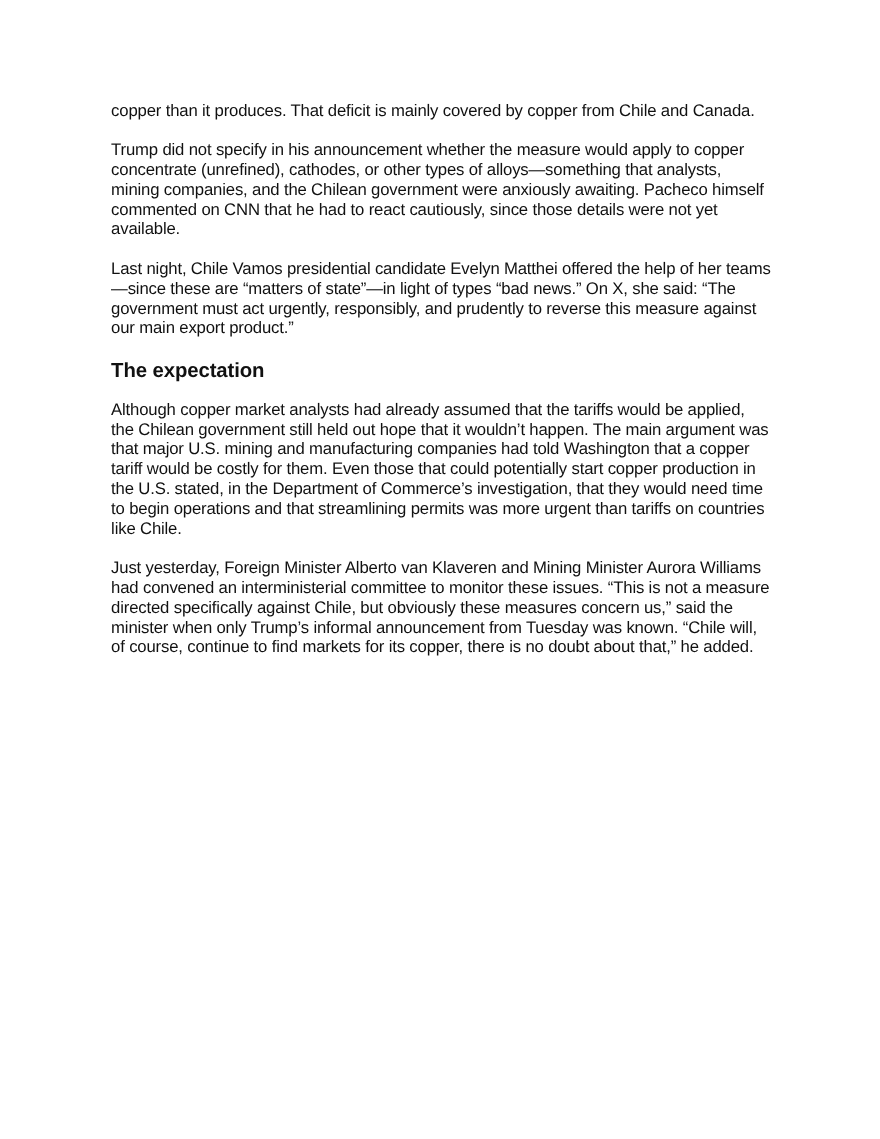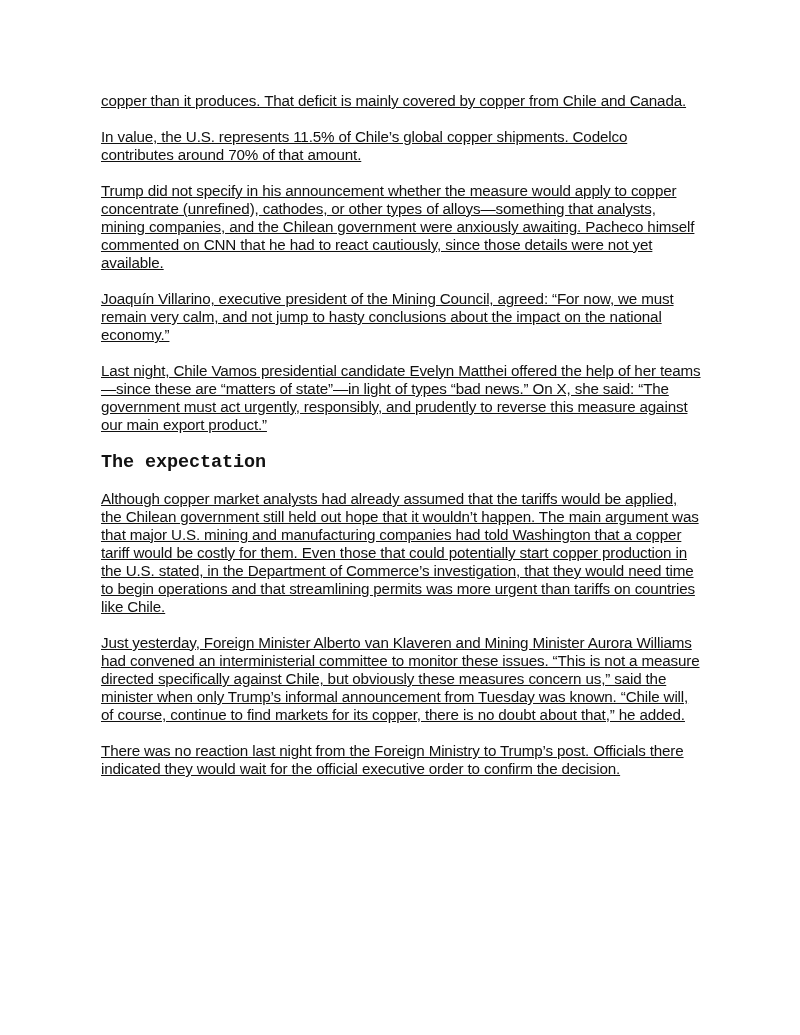--- a/index.html
+++ b/index.html
@@ -19,40 +19,36 @@
       top: 92px;
       width: 600px;
       font-family: "Liberation Sans", sans-serif;
       font-size: 15.2px;
       line-height: 18px;
       color: #111111;
       letter-spacing: -0.15px;
     }
     .para {
       margin: 0 0 18px 0;
-      text-decoration: underline;
     }
     .heading {
-      font-family: Liberation Mono, monospace;
+      font-family: Liberation Sans, sans-serif;
       font-weight: bold;
       font-size: 18.5px;
       line-height: 22px;
       margin: 4px 0 16px 0;
       color: #111111;
       letter-spacing: -0.1px;
     }
   </style>
 </head>
 <body>
 
 <div class="page">
   <p class="para">copper than it produces. That deficit is mainly covered by copper from Chile and Canada.</p>
-  <p class="para">In value, the U.S. represents 11.5% of Chile’s global copper shipments. Codelco contributes around 70% of that amount.</p>
   <p class="para">Trump did not specify in his announcement whether the measure would apply to copper concentrate (unrefined), cathodes, or other types of alloys—something that analysts, mining companies, and the Chilean government were anxiously awaiting. Pacheco himself commented on CNN that he had to react cautiously, since those details were not yet available.</p>
-  <p class="para">Joaquín Villarino, executive president of the Mining Council, agreed: “For now, we must remain very calm, and not jump to hasty conclusions about the impact on the national economy.”</p>
   <p class="para">Last night, Chile Vamos presidential candidate Evelyn Matthei offered the help of her teams—since these are “matters of state”—in light of types “bad news.” On X, she said: “The government must act urgently, responsibly, and prudently to reverse this measure against our main export product.”</p>
 
   <h2 class="heading">The expectation</h2>
 
   <p class="para">Although copper market analysts had already assumed that the tariffs would be applied, the Chilean government still held out hope that it wouldn’t happen. The main argument was that major U.S. mining and manufacturing companies had told Washington that a copper tariff would be costly for them. Even those that could potentially start copper production in the U.S. stated, in the Department of Commerce’s investigation, that they would need time to begin operations and that streamlining permits was more urgent than tariffs on countries like Chile.</p>
   <p class="para">Just yesterday, Foreign Minister Alberto van Klaveren and Mining Minister Aurora Williams had convened an interministerial committee to monitor these issues. “This is not a measure directed specifically against Chile, but obviously these measures concern us,” said the minister when only Trump’s informal announcement from Tuesday was known. “Chile will, of course, continue to find markets for its copper, there is no doubt about that,” he added.</p>
-  <p class="para">There was no reaction last night from the Foreign Ministry to Trump’s post. Officials there indicated they would wait for the official executive order to confirm the decision.</p>
 </div>
 
 </body></html>

